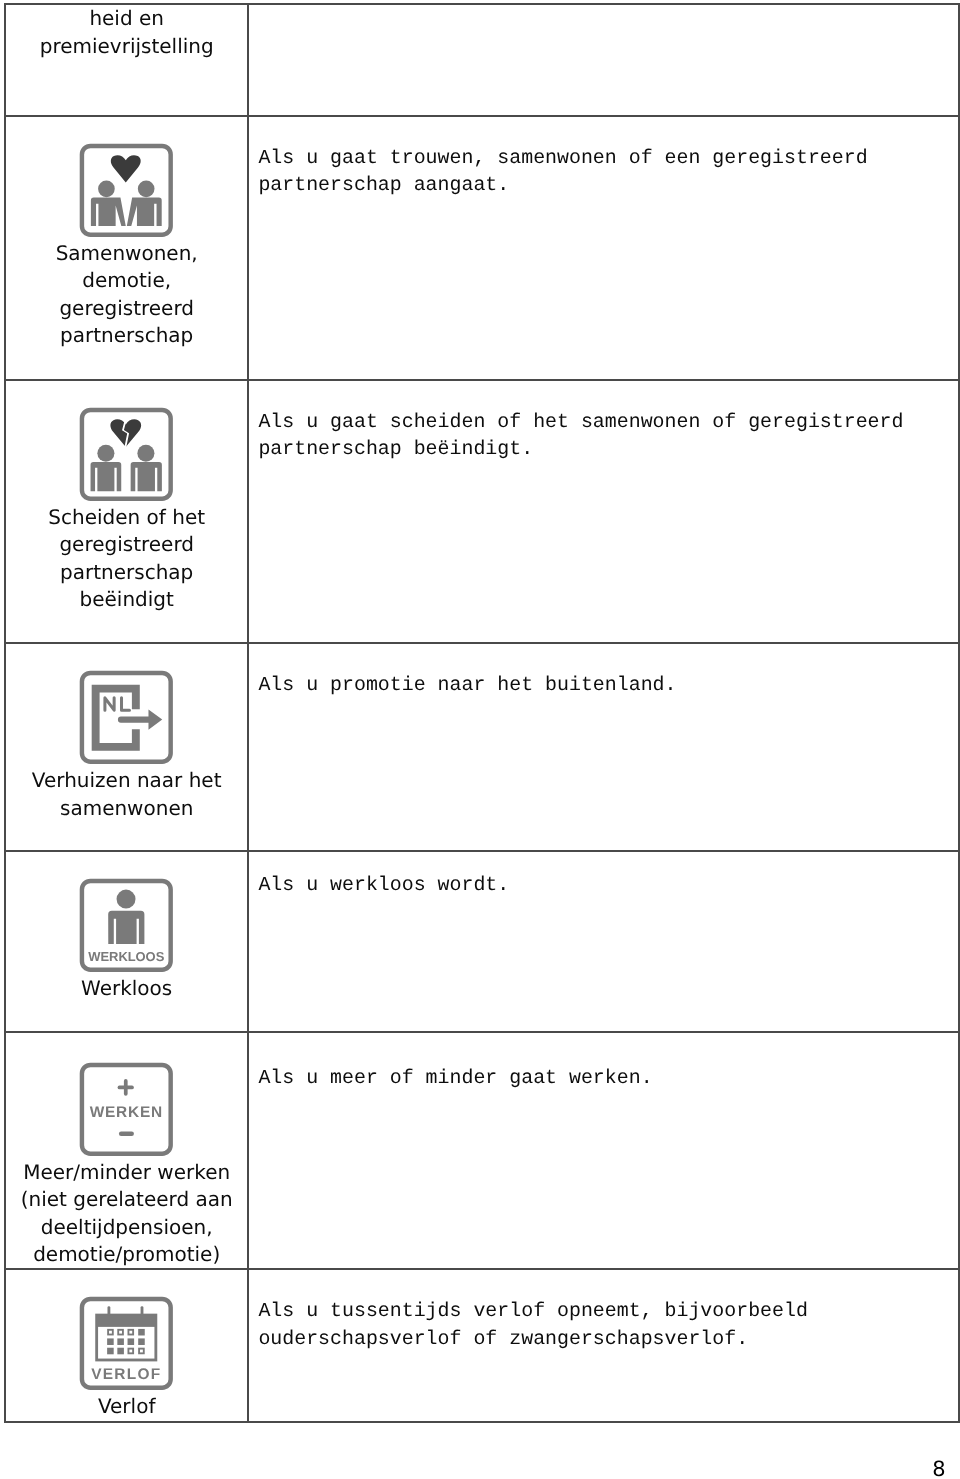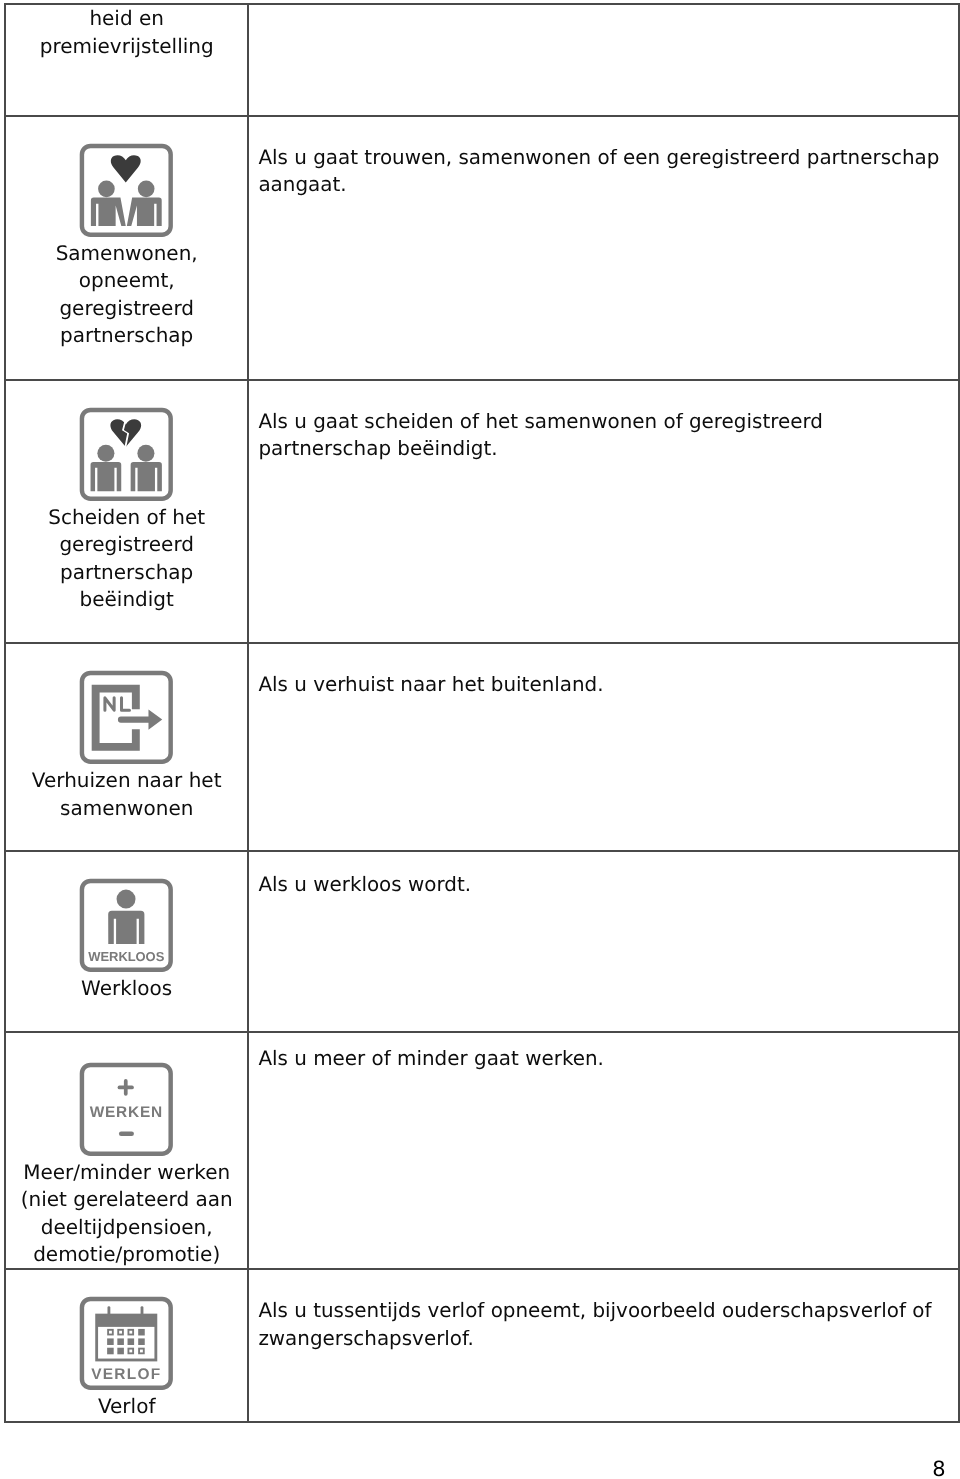--- a/index.html
+++ b/index.html
@@ -10,21 +10,21 @@
        }
   .page{position:relative;width:960px;height:1479px;overflow:hidden;background:#fff;
         opacity:0.999;}
   .tbl{position:absolute;left:4.2px;top:2.6px;width:954px;border-collapse:collapse;table-layout:fixed;}
   .tbl td{border:2px solid #4a4a4a;padding:0;vertical-align:top;background:#fff;}
   .c-icon{width:243px;}
   .c-desc{width:711px;}
   .lbl{font-size:20px;line-height:27.4px;text-align:center;color:#0d0d0d;
        transform:translateZ(0);}
   .desc{font-size:19.92px;line-height:27.4px;text-align:left;color:#0d0d0d;
-        padding-left:9.2px;padding-right:4px;transform:translateZ(0);}
+        padding-left:9.2px;padding-right:4px;transform:translateZ(0);font-family:Liberation Mono, monospace;}
   .iconbox{display:block;text-align:center;}
   .iconsvg{display:inline-block;vertical-align:top;}
   .pagenum{position:absolute;left:932.3px;top:1459px;font-size:21px;line-height:21px;color:#000;
            transform:translateZ(0);}
 </style>
 </head>
 <body>
 
 <div class="page">
   <table class="tbl">
@@ -48,21 +48,21 @@
           <div class="iconbox" style="padding-top:25.7px"><svg class="iconsvg" width="94.6" height="94.6" viewBox="-3.3 -3.3 106.6 106.6" xmlns="http://www.w3.org/2000/svg">
                 <rect x="0" y="0" width="100" height="100" rx="9.6" ry="9.6" fill="none" stroke="#7a7a7a" stroke-width="5"></rect>
                 <path d="M49.4 41.3 L35.6 24.4 C31.4 19.3 31.6 13.5 36.0 11.4 C40.7 9.2 46.6 11.0 49.4 16.2 C52.2 11.0 58.1 9.2 62.8 11.4 C67.2 13.5 67.4 19.3 63.2 24.4 Z" fill="#3b3b3b"></path>
                 <circle cx="27.6" cy="48.3" r="9.4" fill="#7a7a7a"></circle>
                 <circle cx="72.4" cy="48.3" r="9.4" fill="#7a7a7a"></circle>
                 <path d="M13.3 58.2 H40.4 L43.4 58.2 L49.4 90.1 L44.4 90.1 L38.0 67.2 L38.0 90.1 H18.6 V65.2 H15.9 V90.1 H10.1 V61.4 A3.2 3.2 0 0 1 13.3 58.2 Z" fill="#7a7a7a"></path>
                 <path d="M86.7 58.2 H59.6 L56.6 58.2 L50.6 90.1 L55.6 90.1 L62.0 67.2 L62.0 90.1 H81.4 V65.2 H84.1 V90.1 H89.9 V61.4 A3.2 3.2 0 0 0 86.7 58.2 Z" fill="#7a7a7a"></path>
               </svg></div>
           <div class="lbl" style="padding-top:2.7px">
               <div>Samenwonen,</div>
-              <div>opneemt,</div>
+              <div>demotie,</div>
               <div>geregistreerd</div>
               <div>partnerschap</div>
             </div>
         </td>
         <td class="cell-desc">
           <div class="desc" style="padding-top:26.8px">Als u gaat trouwen, samenwonen of een geregistreerd partnerschap aangaat.</div>
         </td>
       </tr>
       <tr style="height:263.3px">
         <td class="cell-icon">
@@ -104,21 +104,21 @@
                   <path d="M25.9 42.0 V28.0 L36.3 42.0 V28.0"></path>
                   <path d="M44.6 28.0 V42.0 H53.6"></path>
                 </g>
               </svg></div>
           <div class="lbl" style="padding-top:2.7px">
               <div>Verhuizen naar het</div>
               <div>samenwonen</div>
             </div>
         </td>
         <td class="cell-desc">
-          <div class="desc" style="padding-top:26.8px">Als u verhuist naar het buitenland.</div>
+          <div class="desc" style="padding-top:26.8px">Als u promotie naar het buitenland.</div>
         </td>
       </tr>
       <tr style="height:180.4px">
         <td class="cell-icon">
           <div class="iconbox" style="padding-top:25.7px"><svg class="iconsvg" width="94.6" height="94.6" viewBox="-3.3 -3.3 106.6 106.6" xmlns="http://www.w3.org/2000/svg">
                 <rect x="0" y="0" width="100" height="100" rx="9.6" ry="9.6" fill="none" stroke="#7a7a7a" stroke-width="5"></rect>
                 <circle cx="49.7" cy="20.5" r="10.7" fill="#7a7a7a"></circle>
                 <path d="M29.6 37.7 a4.0 4.0 0 0 1 4.0 -4.0 H66.4 a4.0 4.0 0 0 1 4.0 4.0 V71.2 h-6.2 V42.7 h-2.6 V71.2 h-23.1 V42.7 h-2.6 V71.2 h-6.2 Z" fill="#7a7a7a"></path>
                 <text x="50" y="90.0" text-anchor="middle" font-family="Liberation Sans, sans-serif" font-size="14.6" font-weight="bold" fill="#7a7a7a" letter-spacing="-0.05">WERKLOOS</text>
               </svg></div>
@@ -142,21 +142,21 @@
                 <rect x="41.7" y="75.1" width="16.9" height="5.0" rx="2.5" fill="#7a7a7a"></rect>
               </svg></div>
           <div class="lbl" style="padding-top:2.7px">
               <div>Meer/minder werken</div>
               <div>(niet gerelateerd aan</div>
               <div>deeltijdpensioen,</div>
               <div>demotie/promotie)</div>
             </div>
         </td>
         <td class="cell-desc">
-          <div class="desc" style="padding-top:12px">Als u meer of minder gaat werken.</div>
+          <div class="desc" style="padding-top:31px">Als u meer of minder gaat werken.</div>
         </td>
       </tr>
       <tr style="height:152.4px">
         <td class="cell-icon">
           <div class="iconbox" style="padding-top:25.7px"><svg class="iconsvg" width="94.6" height="94.6" viewBox="-3.3 -3.3 106.6 106.6" xmlns="http://www.w3.org/2000/svg">
                 <rect x="0" y="0" width="100" height="100" rx="9.6" ry="9.6" fill="none" stroke="#7a7a7a" stroke-width="5"></rect>
                 <path d="M30.4 9.8 v14.5" stroke="#7a7a7a" stroke-width="3.2" stroke-linecap="round" fill="none"></path>
                 <path d="M67.7 9.8 v14.5" stroke="#7a7a7a" stroke-width="3.2" stroke-linecap="round" fill="none"></path>
                 <rect x="16.6" y="18.2" width="66.7" height="50.6" fill="none" stroke="#7a7a7a" stroke-width="3.2"></rect>
                 <rect x="16.6" y="18.2" width="66.7" height="13.3" fill="#7a7a7a"></rect>

